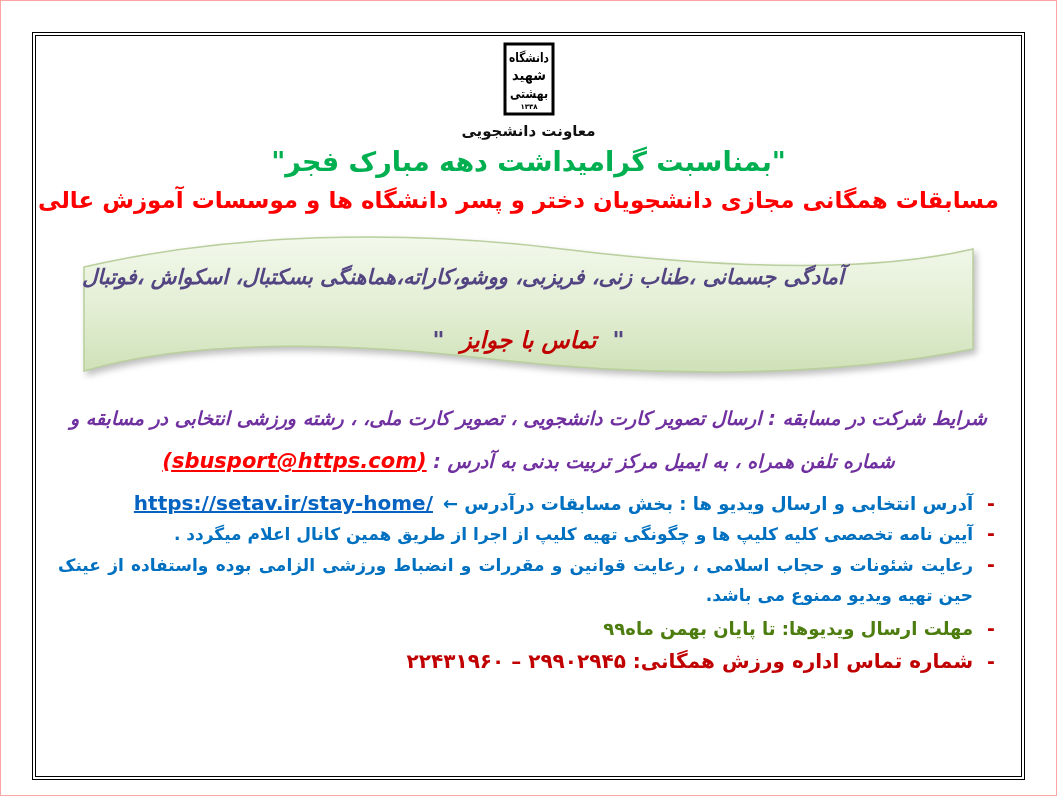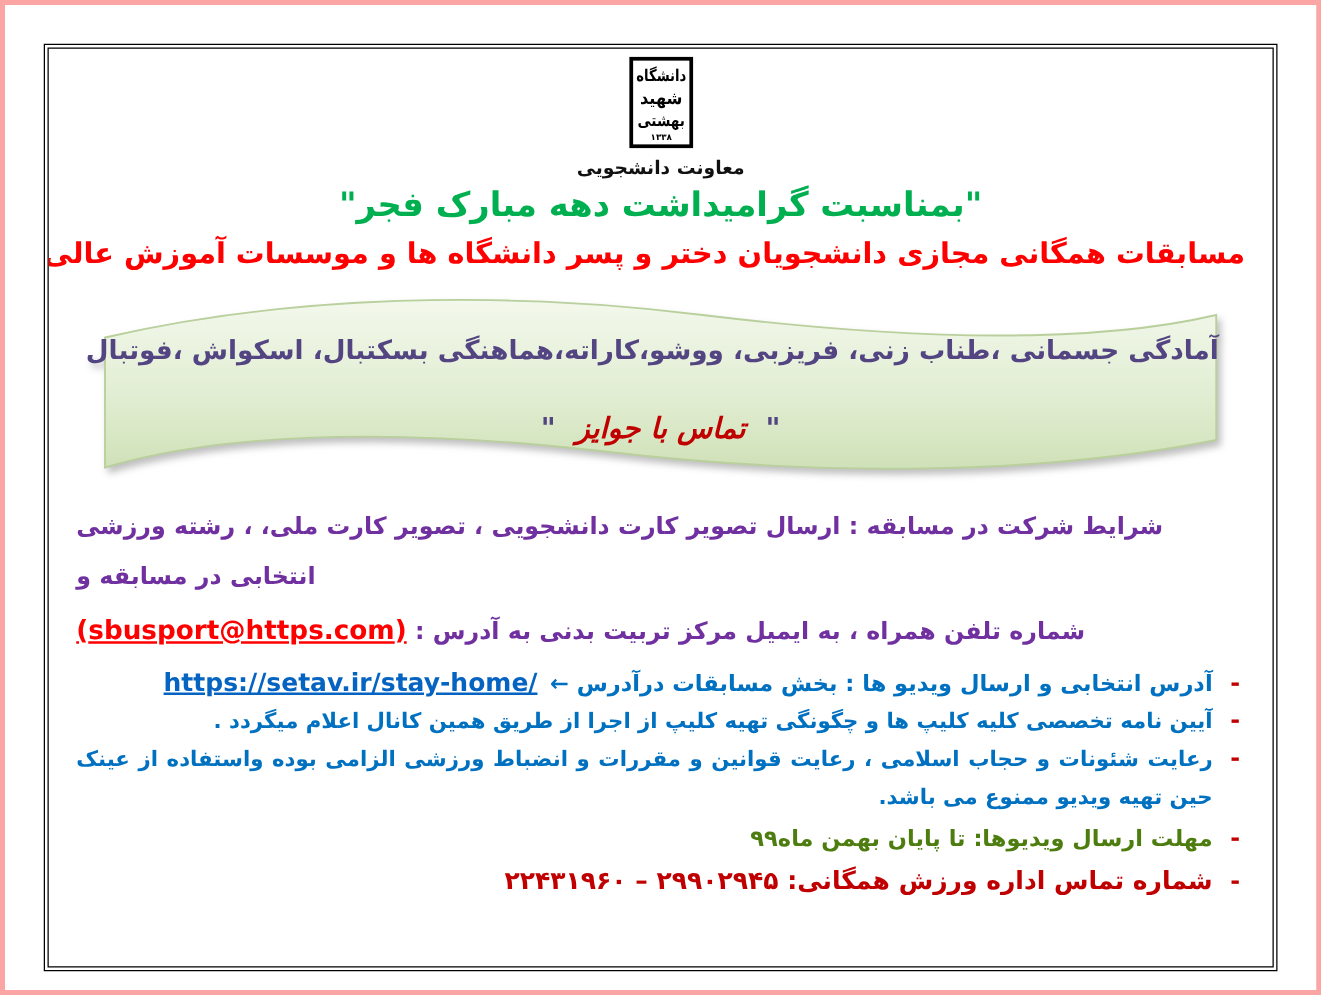--- a/index.html
+++ b/index.html
@@ -5,21 +5,21 @@
   * { box-sizing: border-box; margin: 0; padding: 0; }
   body {
     background: #fff;
     font-family: "DejaVu Sans", sans-serif;
     width: 1057px; height: 796px;
   }
   .canvas {
     position: relative;
     width: 1057px; height: 796px;
     background: #fff;
-    border: 4px solid #fca5a5;
+    border: 1px solid #fca5a5;
   }
   .frame {
     position: absolute;
     left: 31px; top: 31px; right: 31px; bottom: 15px;
     border: 4px double #000;
     padding: 6px 22px 8px 22px;
     overflow: hidden;
   }
   
   .header { text-align: center; }
@@ -43,37 +43,37 @@
   
   .banner {
     position: relative;
     width: 893px; height: 160px;
     margin: 14px auto 8px auto;
     filter: drop-shadow(3px 4px 3px rgba(0,0,0,0.25));
   }
   .banner svg.wave { position: absolute; inset: 0; width: 100%; height: 100%; }
   .banner-text1 {
     position: absolute; top: 38px; left: 0; right: 0;
-    direction: rtl; text-align: right;
-    color: #534482; font-weight: bold; 
+    direction: rtl; text-align: left;
+    color: #534482; font-weight: bold; font-style: italic;
     font-size: 21px; white-space: nowrap;
   }
   .banner-text2 {
     position: absolute; top: 100px; left: 0; right: 0;
     direction: rtl; text-align: center;
     font-weight: bold; font-style: italic; font-size: 23px;
   }
   .banner-text2 .q { color: #534482; }
   .banner-text2 .prize { color: #C00000; margin: 0 8px; }
 
   
   .conditions {
-    direction: rtl; text-align: left;
+    direction: rtl; text-align: center;
     color: #7030A0; font-weight: bold; font-size: 19px;
-    line-height: 2.1; margin-top: 12px;
+    line-height: 2.1; margin-top: 12px; font-style: italic;
   }
   .email {
     color: #FF0000; font-size: 21px;
     text-decoration: underline; cursor: pointer;
   }
 
   
   .bullets { direction: rtl; margin-top: 8px; padding-right: 4px; }
   .brow { display: flex; direction: rtl; align-items: baseline; margin-top: 7px; }
   .dash { color: #C00000; font-weight: bold; font-size: 19px; margin-left: 14px; flex: 0 0 auto; }

